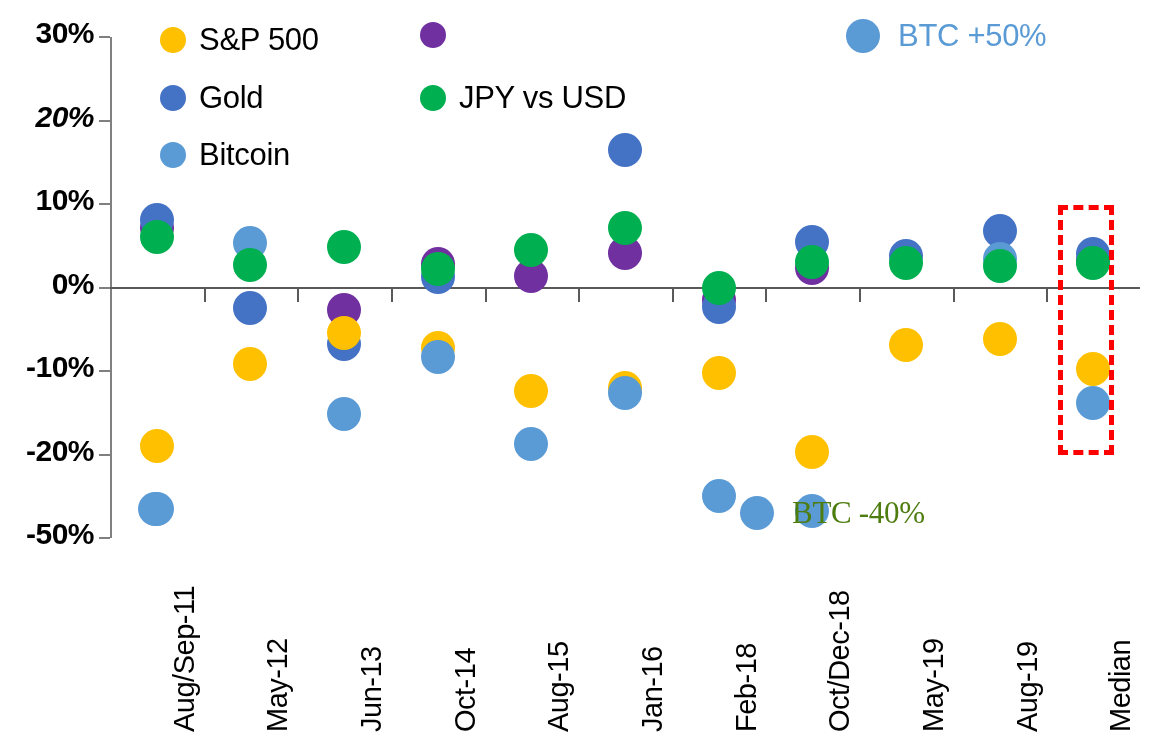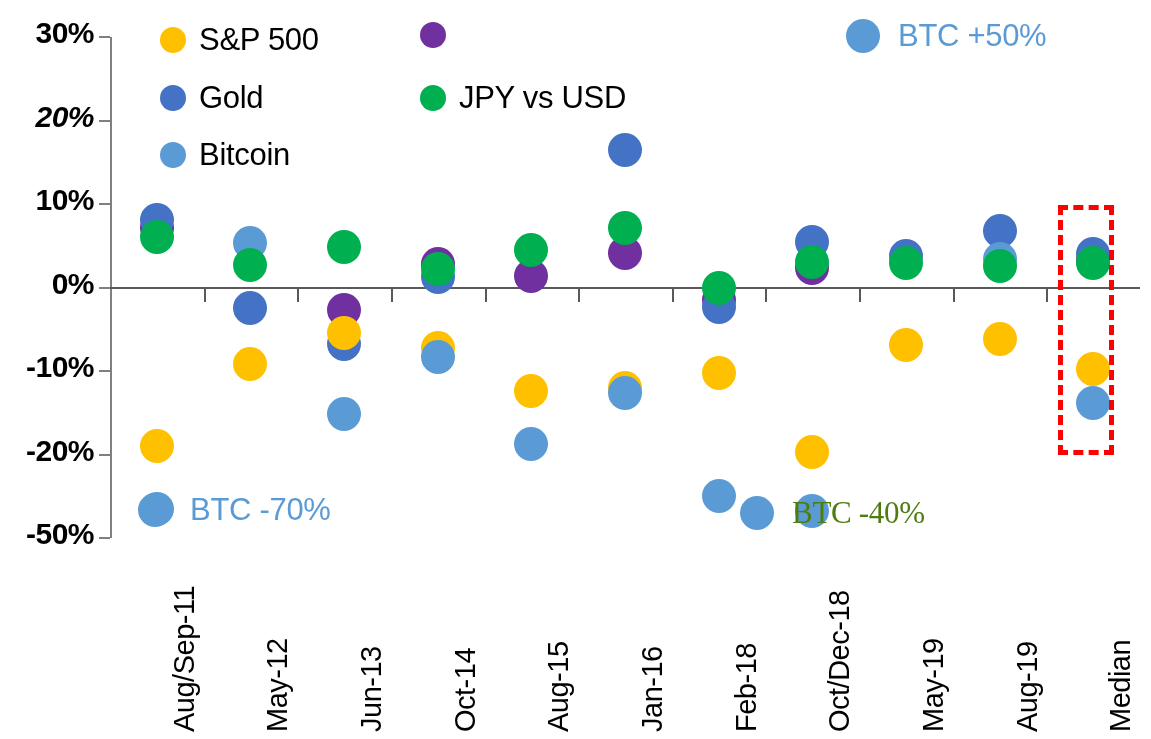--- a/index.html
+++ b/index.html
@@ -238,21 +238,20 @@
       <div class="dot" style="background: rgb(0, 176, 80); left: 999.545px; top: 265.79px;"></div>
       <div class="dot" style="background: rgb(0, 176, 80); left: 1093.18px; top: 263.285px;"></div>
     </div>
   <div id="annotations">
       <div class="annotation" style="left: 846px; top: 18px;">
         <span class="annotation-dot" style="background: rgb(91, 155, 213);"></span>
         <span class="annotation-text" style="color: rgb(91, 155, 213);">BTC +50%</span>
       </div>
       <div class="annotation" style="left: 138px; top: 492px;">
         <span class="annotation-dot" style="background: rgb(91, 155, 213);"></span>
-        <span class="annotation-text" style="color: rgb(91, 155, 213);">BTC -70%</span>
       </div>
       <div class="annotation" style="left: 740px; top: 495px;">
         <span class="annotation-dot" style="background: rgb(91, 155, 213);"></span>
         <span class="annotation-text" style="color: #4d7c0f; font-family: Liberation Serif, serif;">BTC -40%</span>
       </div>
     </div>
   <div id="highlight">
       <div class="highlight-box" style="left: 1058px; top: 205px; width: 56px; height: 250px; border-color: rgb(255, 0, 0);"></div>
     </div>
 

